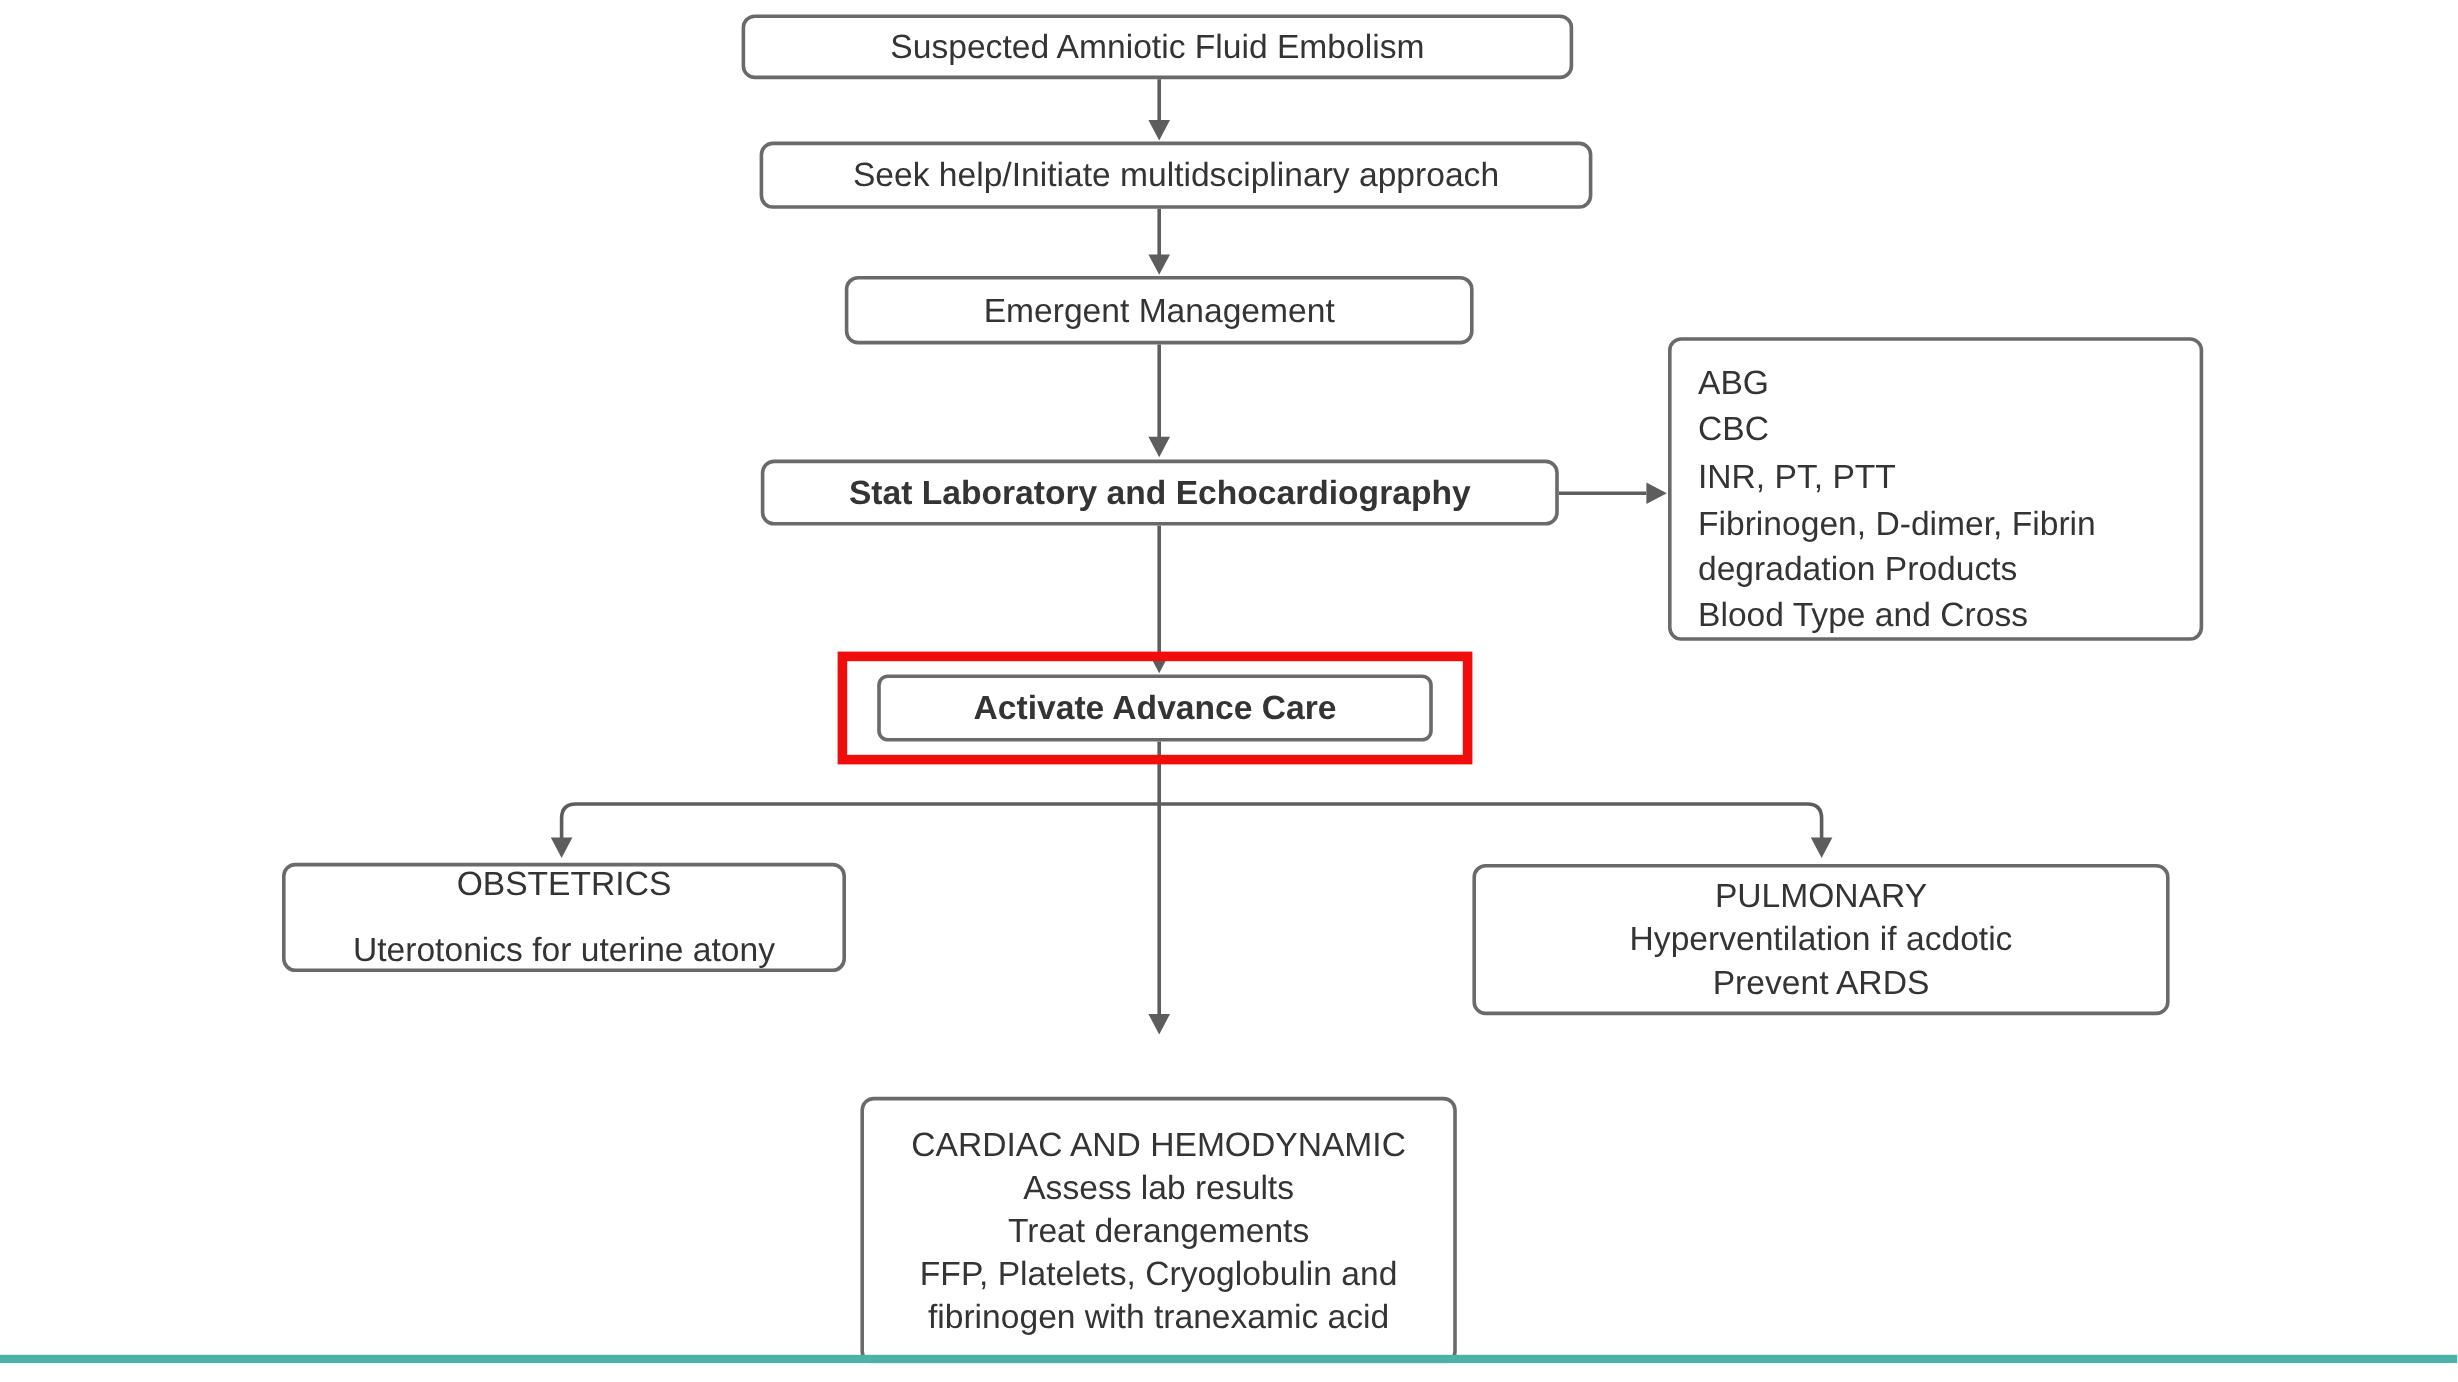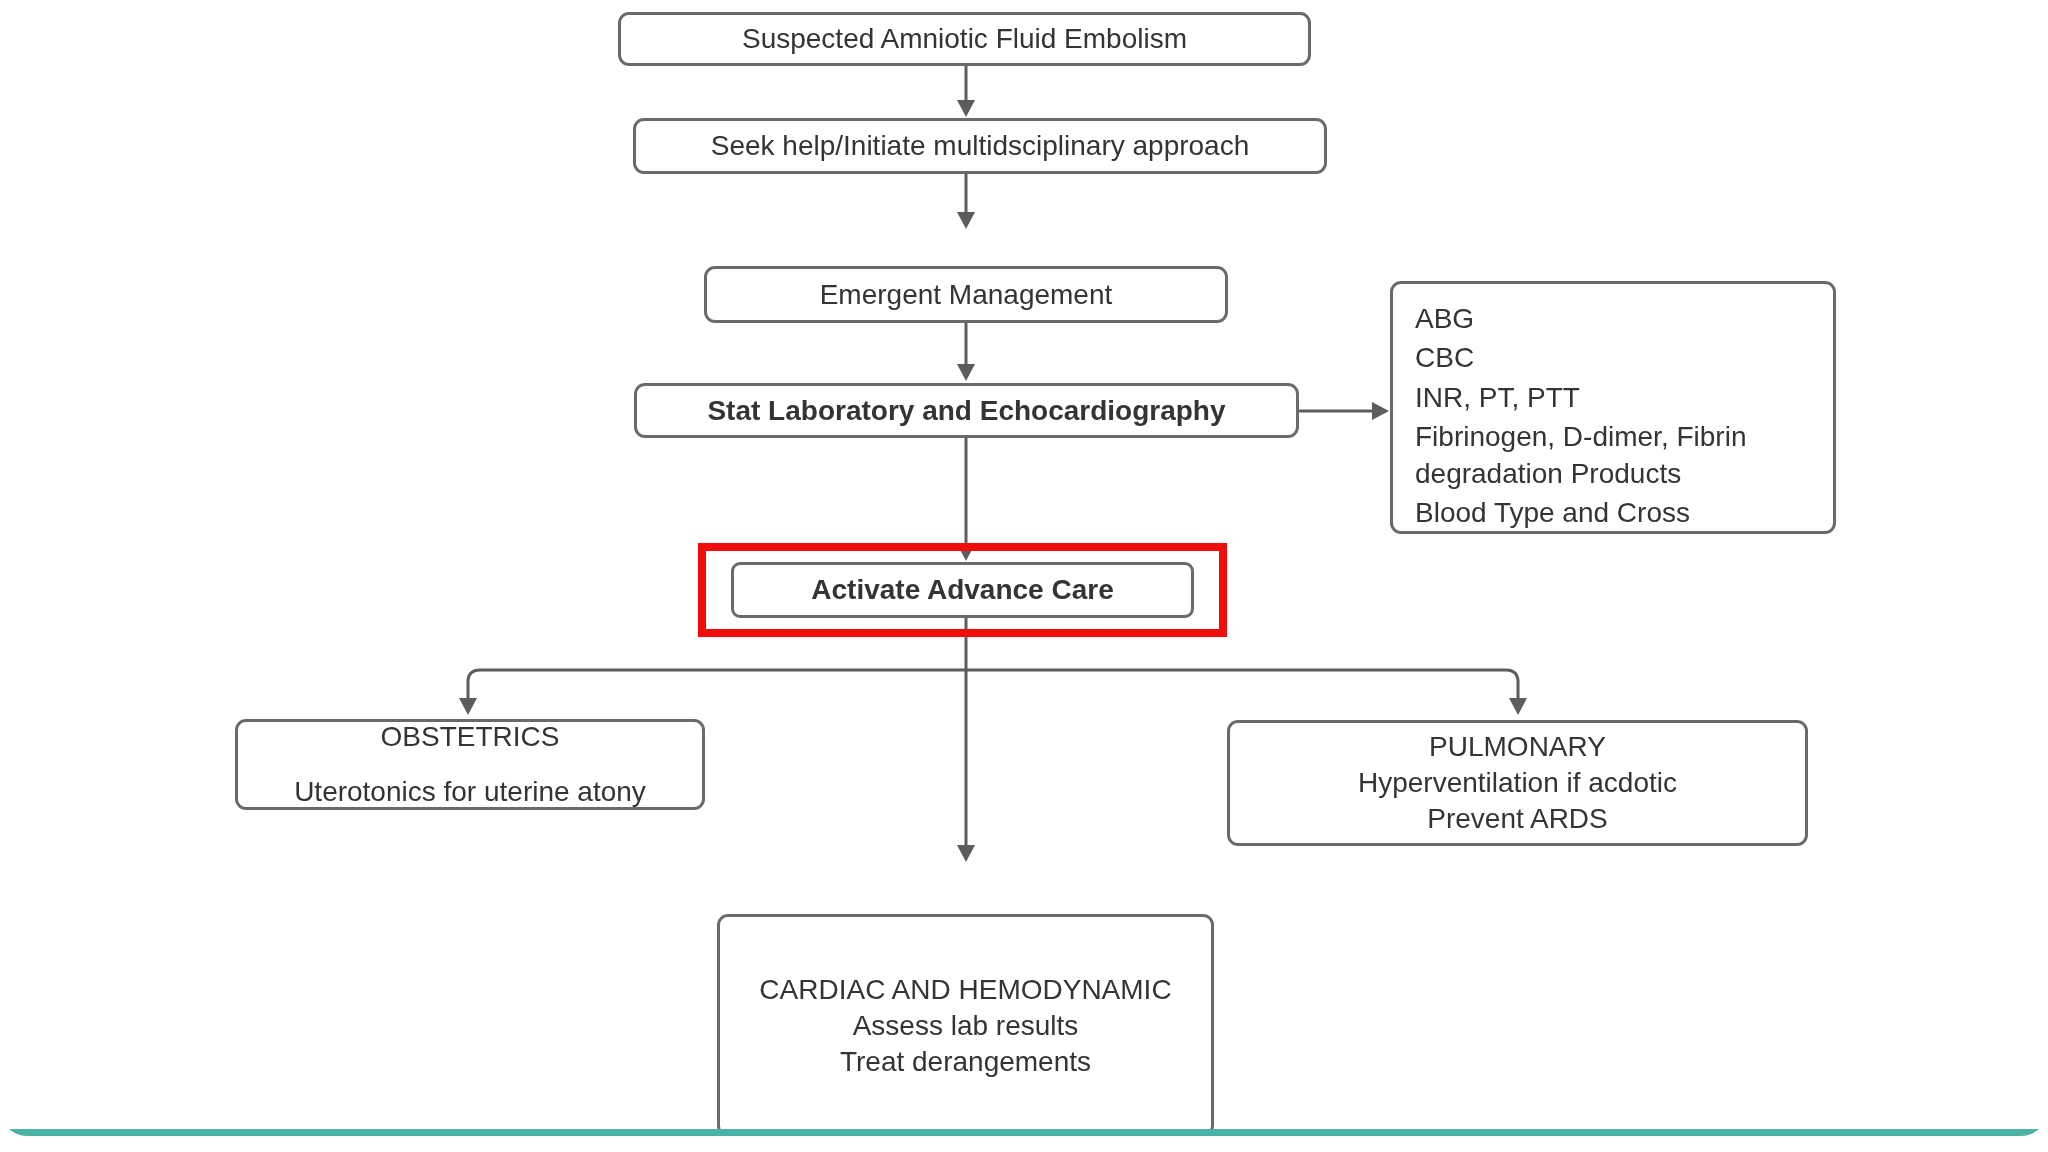--- a/index.html
+++ b/index.html
@@ -3,21 +3,20 @@
 <meta charset="utf-8">
 <style>
   html,body{margin:0;padding:0;background:#ffffff;}
   .canvas{
     position:relative;
     width:2048px;height:1136px;
     background:#ffffff;
     font-family:"Liberation Sans","DejaVu Sans",sans-serif;
     color:#343434;
     overflow:hidden;
-    border-radius:27px;
   }
   svg.connectors{position:absolute;left:0;top:0;width:2048px;height:1152px;}
   svg.connectors path{fill:none;stroke:#5d5d5d;stroke-width:3px;}
   svg.connectors polygon{fill:#5d5d5d;stroke:none;}
   .node{
     position:absolute;
     background:#ffffff;
     border:3px solid #6a6a6a;
     border-radius:11px;
     display:flex;
@@ -26,21 +25,21 @@
     justify-content:center;
     text-align:center;
     font-size:28px;
     line-height:36px;
     box-sizing:border-box;
   }
   .node .line{width:100%;}
   .bold{font-weight:bold;}
   #n-suspected {left:618px; top:12px;  width:693px; height:54px;}
   #n-seekhelp  {left:620px; top:118px; width:694px; height:56px;margin-left:13px;}
-  #n-emergent  {left:704px; top:230px; width:524px; height:57px;margin-top:36px;}
+  #n-emergent  {left:704px; top:230px; width:524px; height:57px;}
   #n-statlab   {left:634px; top:383px; width:665px; height:55px;}
   #n-labs{
     left:1390px; top:281px; width:446px; height:253px;
     align-items:flex-start; justify-content:space-between;
     text-align:left; padding:16px 2px 0 22px; line-height:37px;
   }
   #n-activate  {left:731px; top:562px; width:463px; height:56px; border-radius:9px;}
   #n-obstetrics{left:235px; top:719px; width:470px; height:91px;gap:19px;}
   #n-pulmonary {left:1227px;top:720px; width:581px; height:126px;}
   #n-cardiac   {left:717px; top:866px; width:497px; height:223px; padding:4px 10px;margin-top:48px;}
@@ -120,19 +119,20 @@
   <div class="node" id="n-pulmonary">
     <div class="line">PULMONARY</div>
     <div class="line">Hyperventilation if acdotic</div>
     <div class="line">Prevent ARDS</div>
   </div>
 
   <div class="node" id="n-cardiac">
     <div class="line">CARDIAC AND HEMODYNAMIC</div>
     <div class="line">Assess lab results</div>
     <div class="line">Treat derangements</div>
+    <div class="line">FFP, Platelets, Cryoglobulin and fibrinogen with tranexamic acid</div>
   </div>
 
   <div class="red-box" style="border-color: rgb(242, 13, 13);"></div>
 
   <div class="teal-bar" style="background-color: rgb(75, 178, 168);"></div>
 
 </div>
 
 </body></html>

